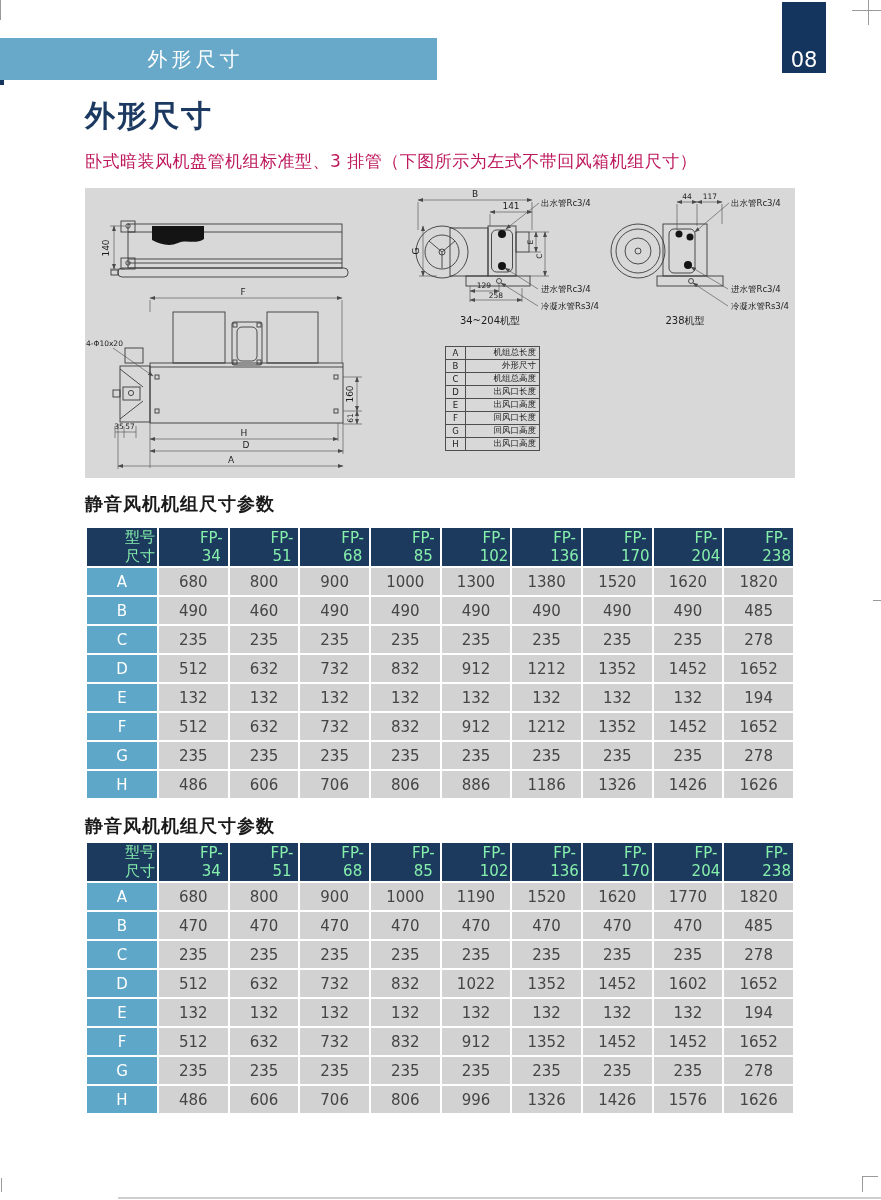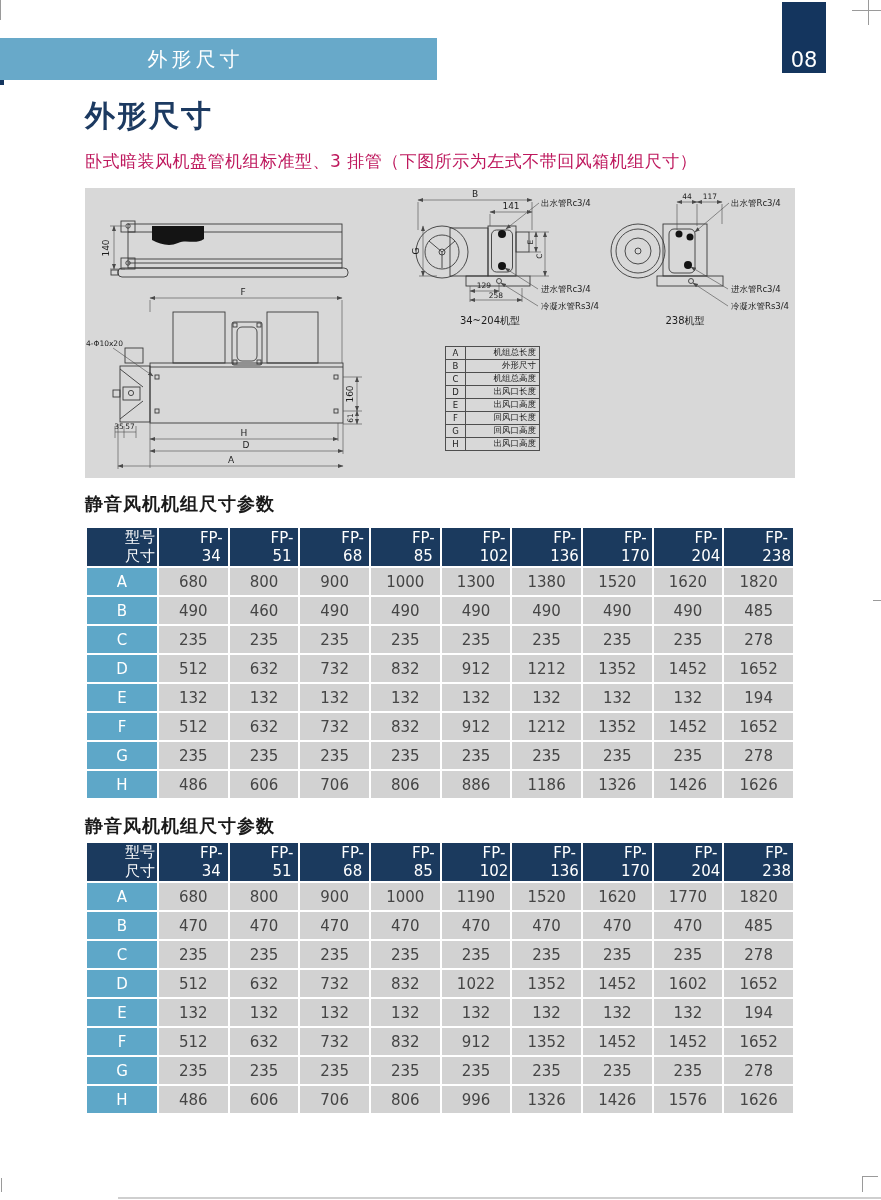--- a/index.html
+++ b/index.html
@@ -43,21 +43,21 @@
   #t1-title { top:492px; }
   #t2-title { top:814px; }
   .dim-table {
     position:absolute; left:85px; width:710px;
     border-collapse:separate; border-spacing:2px; table-layout:fixed;
   }
   #table1 { top:526px; }
   #table2 { top:841px; }
   .dim-table col.c0 { width:70px; }
   .dim-table th, .dim-table td { height:27px; text-align:center; vertical-align:middle; font-weight:normal; font-size:15px; }
-  .dim-table thead th { background:#1b3a5e; color:#ffffff;padding-left:36px; }
+  .dim-table thead th { background:#1b3a5e; color:#86efac;padding-left:36px; }
   .dim-table tbody th { background:#5ea7c8; color:#fff; }
   .dim-table tbody td { background:#d2d2d2; color:#454545; }
   .bottom-edge { position:absolute; left:118px; top:1197px; width:763px; height:2px; background:#cfcfcf; }
 </style>
 </head>
 <body>
 
 <div class="crop" style="left:0;top:0;width:1px;height:20px;"></div>
 <div class="crop" style="left:868px;top:0;width:1px;height:25px;"></div>
 <div class="crop" style="left:852px;top:10px;width:29px;height:1px;"></div>

